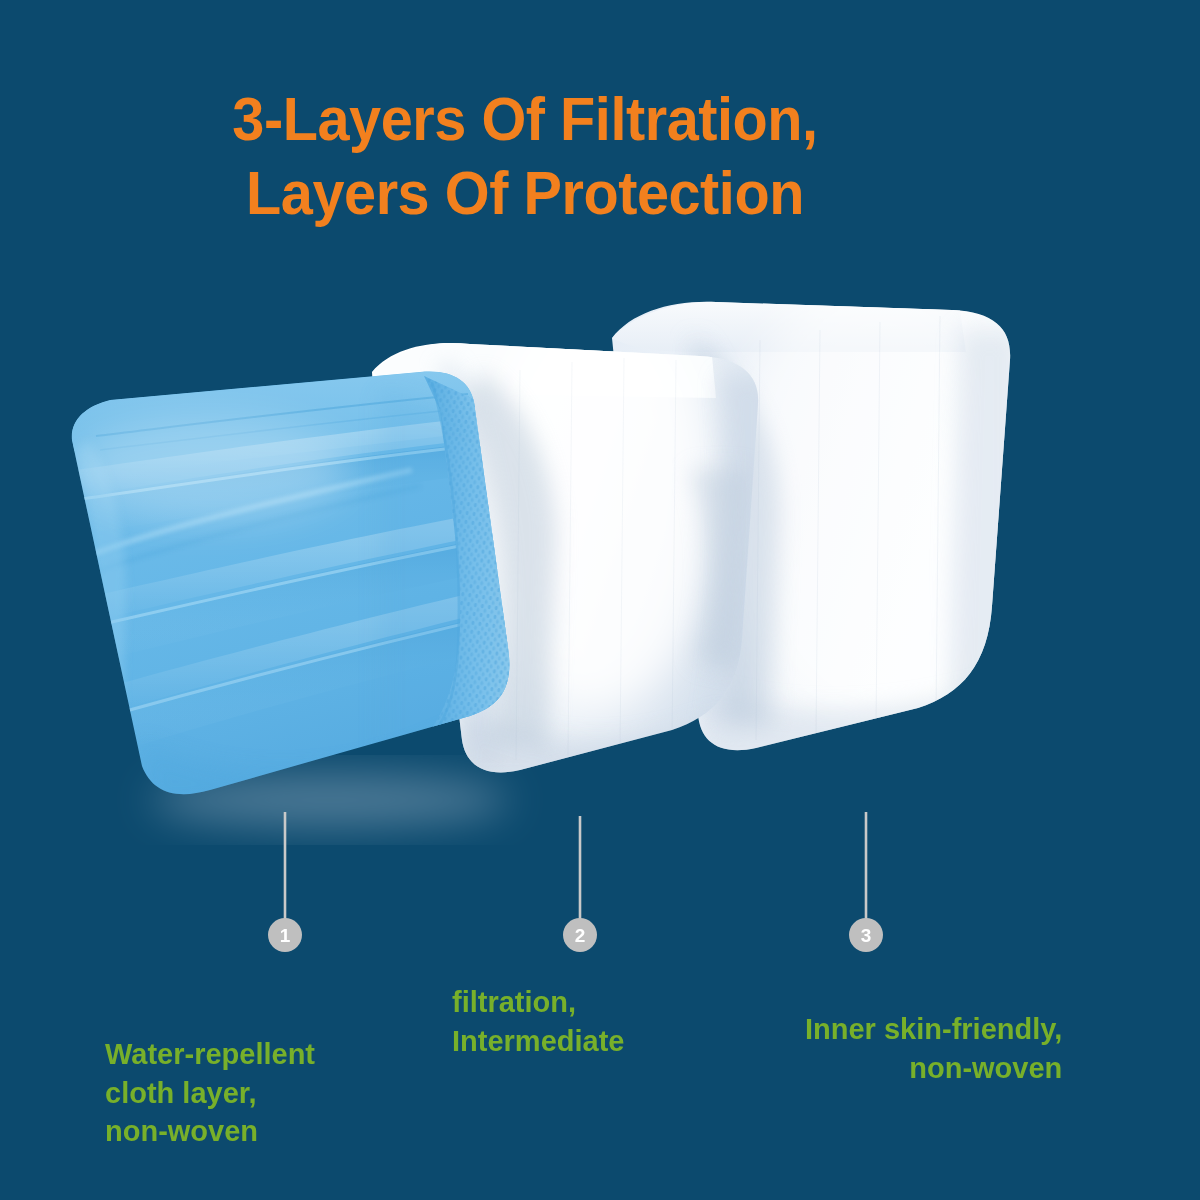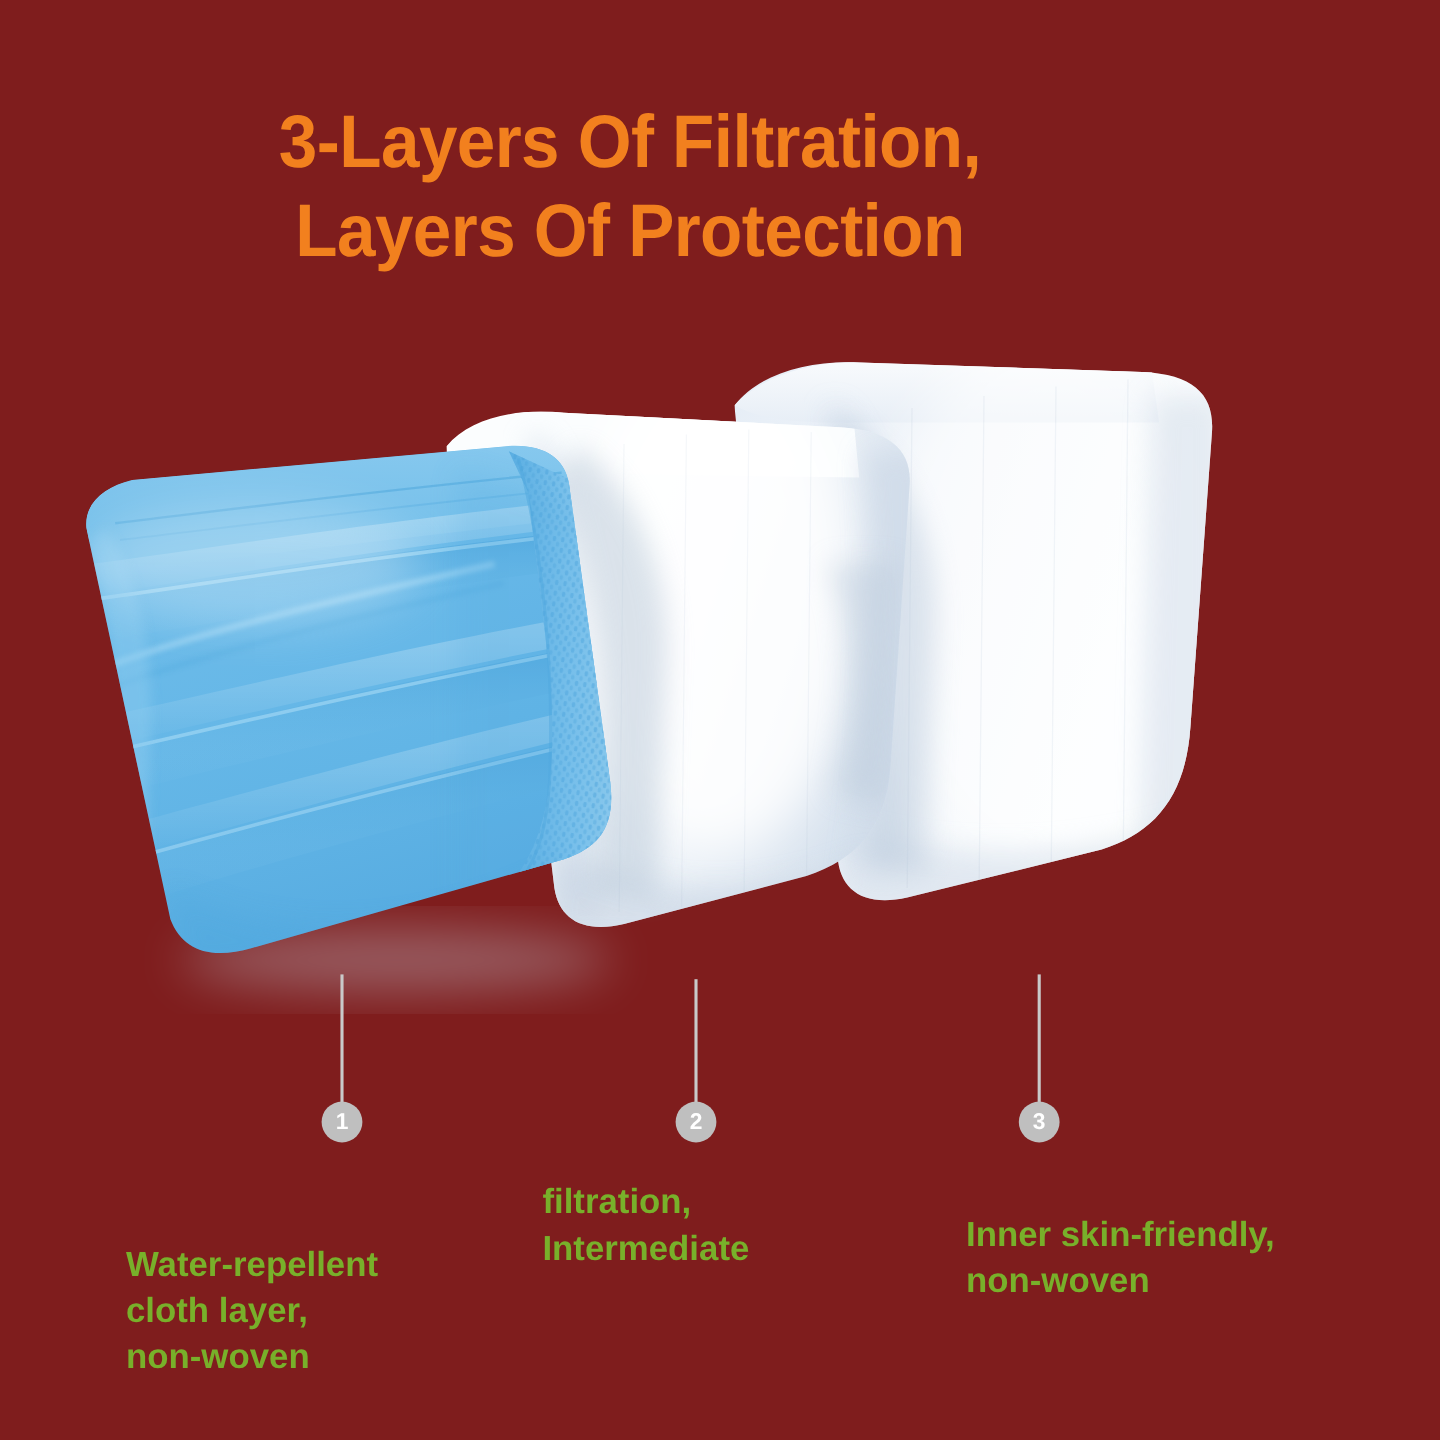--- a/index.html
+++ b/index.html
@@ -4,21 +4,21 @@
 <style>
   html, body {
     margin: 0;
     padding: 0;
     background: #ffffff;
   }
   #page {
     position: relative;
     width: 1200px;
     height: 1200px;
-    background: #7f1d1d;
+    background: #0c4a6e;
     overflow: hidden;
     font-family: "Liberation Sans", "DejaVu Sans", sans-serif;
   }
 
   
   .title-block {
     position: absolute;
     left: 0;
     top: 88px;
     width: 1050px;
@@ -71,21 +71,21 @@
     position: absolute;
     color: #78b02a;
     font-size: 29px;
     font-weight: 700;
     line-height: 1.33;
     white-space: nowrap;
   }
   .caption .cl { display: block; }
   .caption.c1 { left: 105px; top: 1035px; }
   .caption.c2 { left: 452px; top: 983px; }
-  .caption.c3 { left: 805px; top: 1010px; }
+  .caption.c3 { left: 805px; top: 1010px; text-align: right; }
 </style>
 </head>
 <body>
 
 <div id="page">
 
   <div class="title-block">
     <span class="title-line l1">3-Layers Of Filtration,</span>
     <span class="title-line l2">Layers Of Protection</span>
   </div>

